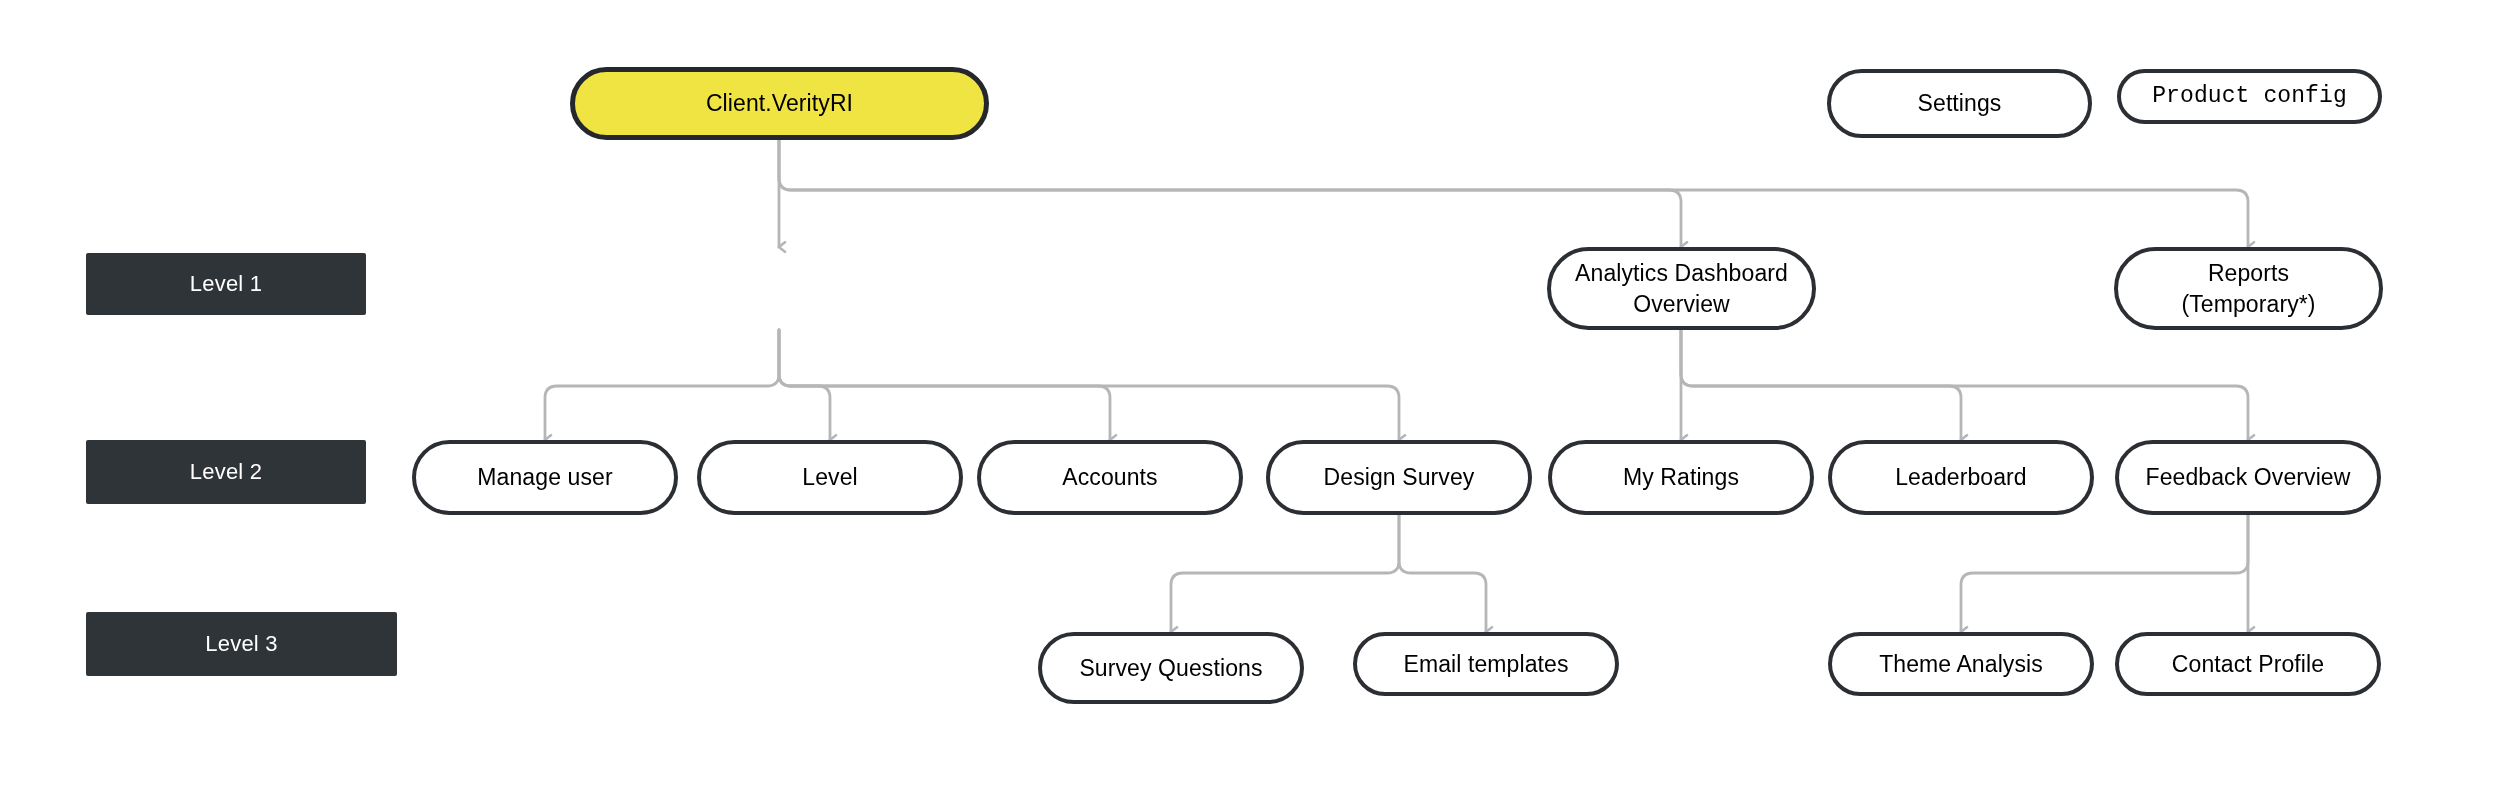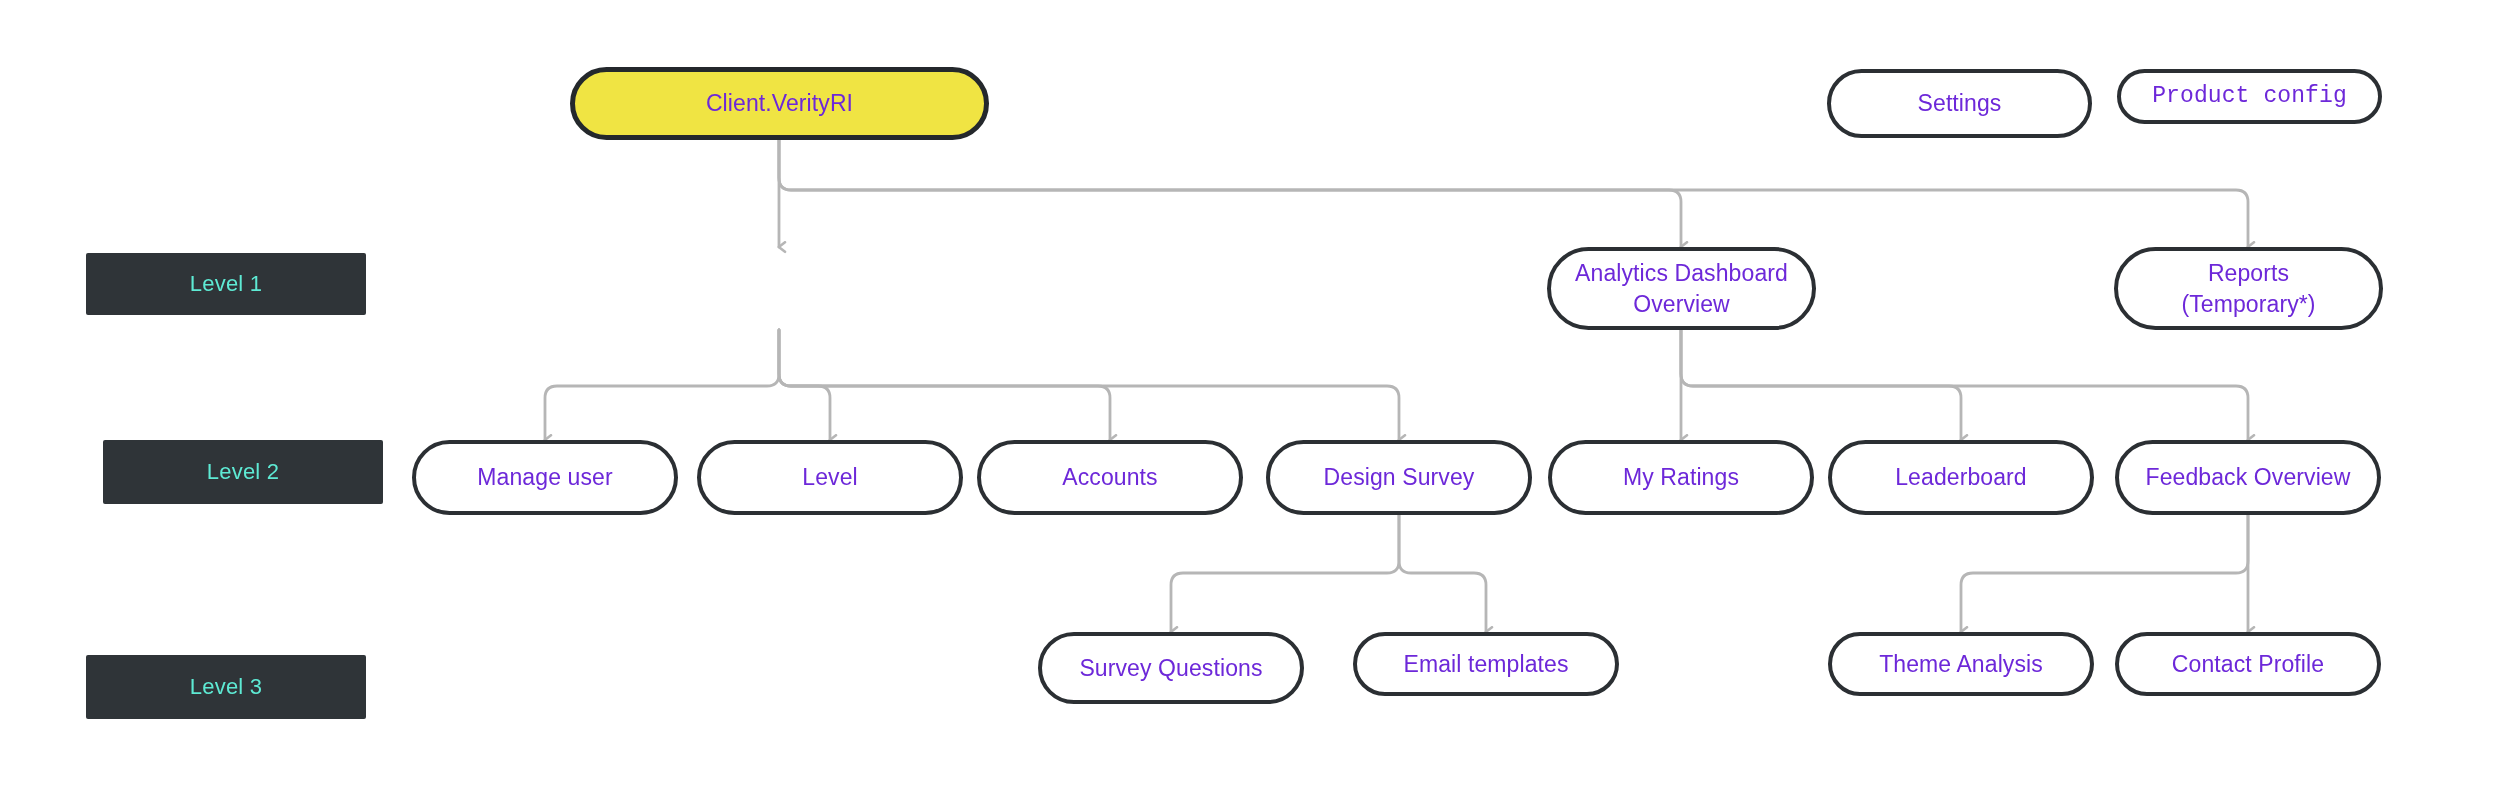--- a/index.html
+++ b/index.html
@@ -28,40 +28,40 @@
   .node {
     position: absolute;
     box-sizing: border-box;
     background: #ffffff;
     border: 4px solid #2b2f33;
     border-radius: 999px;
     display: flex;
     flex-direction: column;
     align-items: center;
     justify-content: center;
-    color: #6d28d9;
+    color: #000000;
     font-size: 23px;
     line-height: 1.32;
     text-align: center;
     letter-spacing: 0.1px;
     z-index: 3;
   }
   .node.root {
     background: #f0e443;
     border-color: #24282c;
     border-width: 5px;
   }
   .node .line2 {
     display: block;
   }
   .level-tag {
     position: absolute;
     box-sizing: border-box;
     background: #2f3438;
-    color: #5eead4;
+    color: #ffffff;
     font-size: 22px;
     display: flex;
     align-items: center;
     justify-content: center;
     border-radius: 2px;
     letter-spacing: 0.2px;
     z-index: 3;
   }
 </style>
 </head>
@@ -114,24 +114,24 @@
   <div class="node" style="left:1827px; top:69px; width:265px; height:69px;text-align:center;">
     <span>Settings</span>
   </div>
   <div class="node" style="left:2117px; top:69px; width:265px; height:55px;font-family:Liberation Mono, monospace;">
     <span>Product config</span>
   </div>
 
   <div class="level-tag" style="left:86px; top:253px; width:280px; height:62px;">
     <span>Level 1</span>
   </div>
-  <div class="level-tag" style="left:103px; top:440px; width:280px; height:64px;">
+  <div class="level-tag" style="left:86px; top:440px; width:280px; height:64px;">
     <span>Level 2</span>
   </div>
-  <div class="level-tag" style="left:86px; top:655px; width:280px; height:64px;">
+  <div class="level-tag" style="left:86px; top:612px; width:311px; height:64px;">
     <span>Level 3</span>
   </div>
 
   <div class="node" style="left:1547px; top:247px; width:269px; height:83px;">
     <span>Analytics Dashboard</span>
     <span class="line2">Overview</span>
   </div>
   <div class="node" style="left:2114px; top:247px; width:269px; height:83px;">
     <span>Reports</span>
     <span class="line2">(Temporary*)</span>

